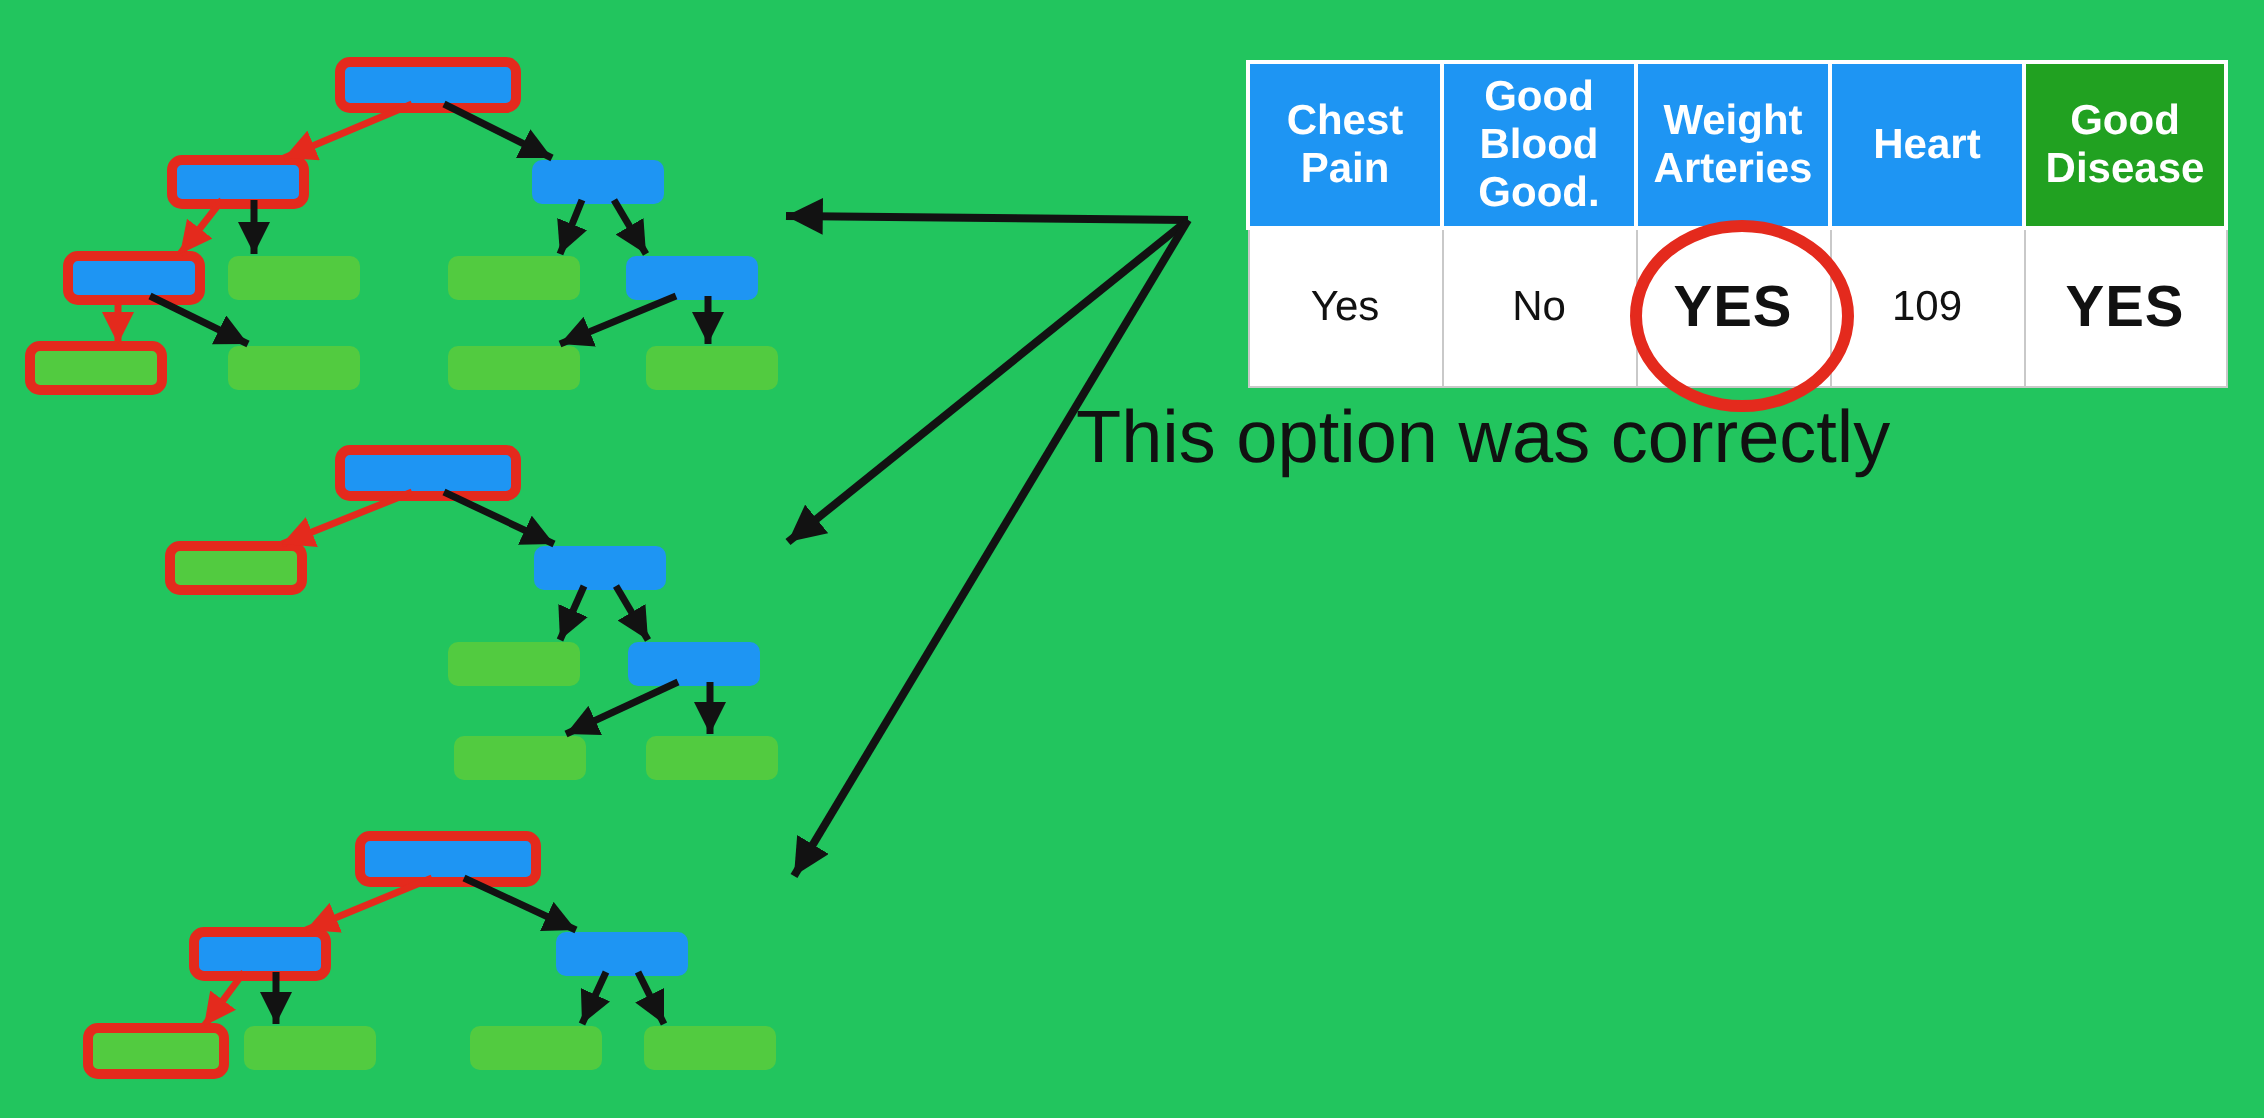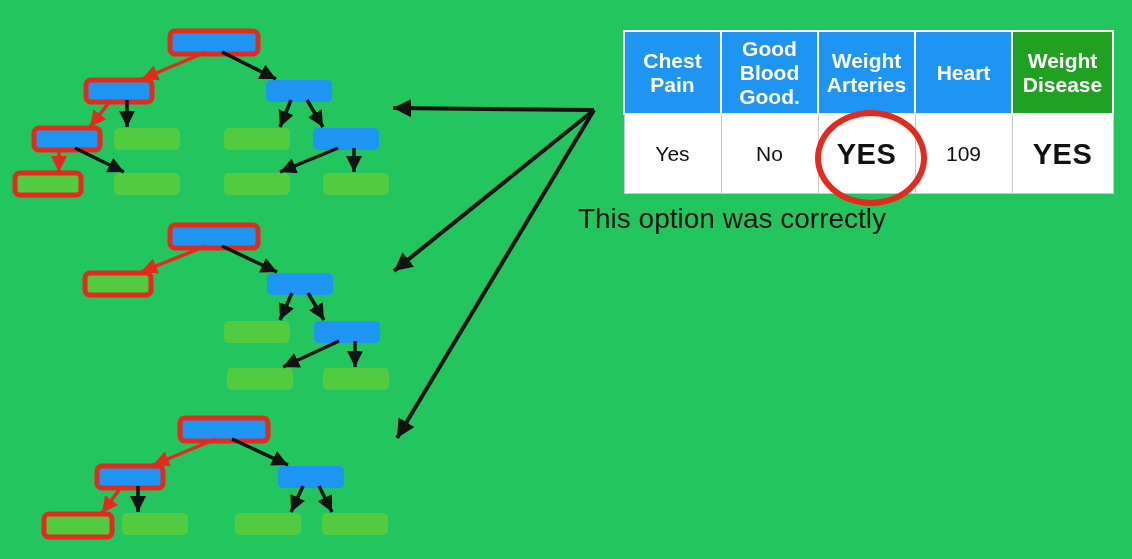--- a/index.html
+++ b/index.html
@@ -8,22 +8,22 @@
   #diagram-svg{position:absolute;left:0;top:0;}
   .table-wrap{position:absolute;left:623px;top:30px;z-index:2;}
   table{border-collapse:collapse;table-layout:fixed;width:489px;}
   th{height:81px;color:#fff;font-weight:bold;font-size:21px;line-height:24px;
      text-align:center;vertical-align:middle;border:2px solid #fff;padding:0;}
   td{height:78px;background:#fff;border:1px solid #c9c9c9;text-align:center;
      vertical-align:middle;font-size:21px;color:#111;padding:0;}
   td.emph{font-size:29px;font-weight:bold;letter-spacing:.5px;}
   .red-circle{position:absolute;left:815px;top:110px;width:100px;height:84px;
      border:6px solid #e42a1d;border-radius:50%;z-index:3;background:transparent;}
-  .caption{position:absolute;left:520px;top:201px;width:424px;text-align:center;
-     font-size:28px;line-height:36px;color:#111;z-index:2;}
+  .caption{position:absolute;left:538px;top:201px;width:424px;
+     font-size:37px;line-height:36px;color:#111;z-index:2;}
 </style>
 </head>
 <body>
 
 <div class="stage">
 
   <svg id="diagram-svg" width="1132" height="559" viewBox="0 0 1132 559">
       <defs>
         <marker id="ah-black" viewBox="0 0 10 10" refX="10" refY="5" markerWidth="4.6" markerHeight="4.6" orient="auto" markerUnits="strokeWidth">
           <path d="M0,0 L10,5 L0,10 Z" fill="#121212"></path>
@@ -100,21 +100,21 @@
           <col style="width:97px">
           <col style="width:97px">
           <col style="width:101px">
         </colgroup>
         <tbody>
           <tr>
             <th style="background:#1e95f3">Chest Pain</th>
             <th style="background:#1e95f3">Good Blood Good.</th>
             <th style="background:#1e95f3">Weight Arteries</th>
             <th style="background:#1e95f3">Heart</th>
-            <th style="background:#21a121">Weight Disease</th>
+            <th style="background:#21a121">Good Disease</th>
           </tr>
           <tr>
             <td>Yes</td>
             <td>No</td>
             <td class="emph">YES</td>
             <td>109</td>
             <td class="emph">YES</td>
           </tr>
         </tbody>
       </table>

